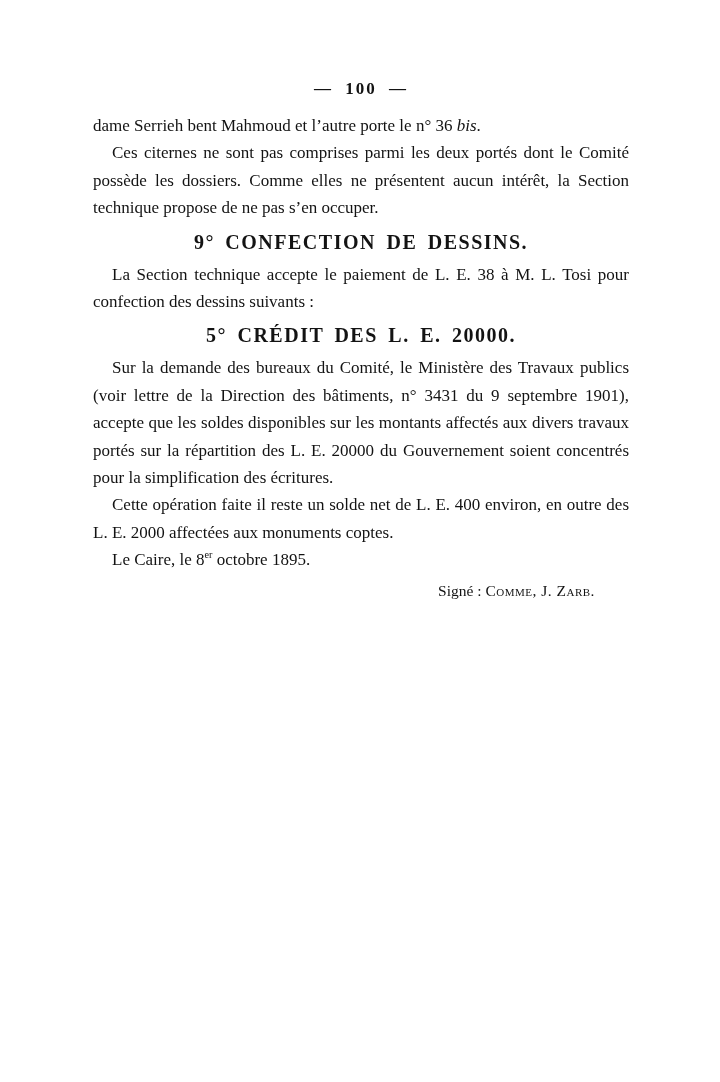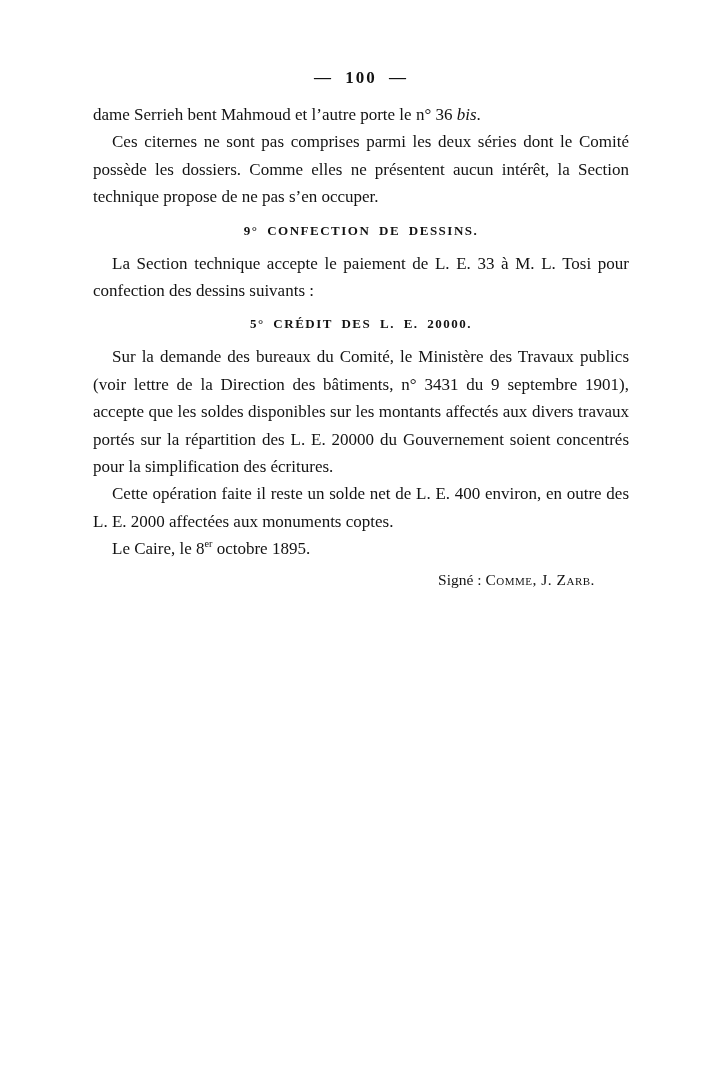--- a/index.html
+++ b/index.html
@@ -9,41 +9,41 @@
     width: 720px;
     height: 1082px;
     background: #ffffff;
     overflow: hidden;
     font-family: "Liberation Serif", "DejaVu Serif", serif;
     color: #131313;
   }
   .content {
     position: absolute;
     left: 93px;
-    top: 68px;
+    top: 79px;
     width: 536px;
   }
   .page-number {
     text-align: center;
     font-size: 17px;
     font-weight: bold;
     letter-spacing: 2px;
     word-spacing: 6px;
     margin-bottom: 13px;
   }
   p.body {
     font-size: 17px;
     line-height: 27.4px;
     text-align: justify;
     font-weight: 400;
   }
   p.indent { text-indent: 19px; }
   .section-heading {
     text-align: center;
-    font-size: 13px;
+    font-size: 20px;
     font-weight: bold;
     letter-spacing: 1.5px;
     word-spacing: 4px;
     line-height: 22px;
     margin-top: 9px;
     margin-bottom: 8px;
   }
   .ital { font-style: italic; }
   sup.sup { font-size: 0.6em; vertical-align: super; line-height: 0; }
   .signature {
@@ -59,25 +59,25 @@
 </head>
 <body>
 
 <div class="page">
   <div class="content">
 
     <div class="page-number">— 100 —</div>
 
     <p class="body"><span>dame Serrieh bent Mahmoud et l’autre porte le n° 36 </span><span class="ital">bis</span><span>.</span></p>
 
-    <p class="body indent">Ces citernes ne sont pas comprises parmi les deux séries dont le Comité possède les dossiers. Comme elles ne présentent aucun intérêt, la Section technique propose de ne pas s’en occuper.</p>
+    <p class="body indent">Ces citernes ne sont pas comprises parmi les deux portés dont le Comité possède les dossiers. Comme elles ne présentent aucun intérêt, la Section technique propose de ne pas s’en occuper.</p>
 
     <h2 class="section-heading">9° CONFECTION DE DESSINS.</h2>
 
-    <p class="body indent">La Section technique accepte le paiement de L. E. 33 à M. L. Tosi pour confection des dessins suivants :</p>
+    <p class="body indent">La Section technique accepte le paiement de L. E. 38 à M. L. Tosi pour confection des dessins suivants :</p>
 
 
 
     <h2 class="section-heading">5° CRÉDIT DES L. E. 20000.</h2>
 
     <p class="body indent">Sur la demande des bureaux du Comité, le Ministère des Travaux publics (voir lettre de la Direction des bâtiments, n° 3431 du 9 septembre 1901), accepte que les soldes disponibles sur les montants affectés aux divers travaux portés sur la répartition des L. E. 20000 du Gouvernement soient concentrés pour la simplification des écritures.</p>
 
     <p class="body indent">Cette opération faite il reste un solde net de L. E. 400 environ, en outre des L. E. 2000 affectées aux monuments coptes.</p>
 
     <p class="body indent"><span>Le Caire, le 8</span><sup class="sup">er</sup><span> octobre 1895.</span></p>

